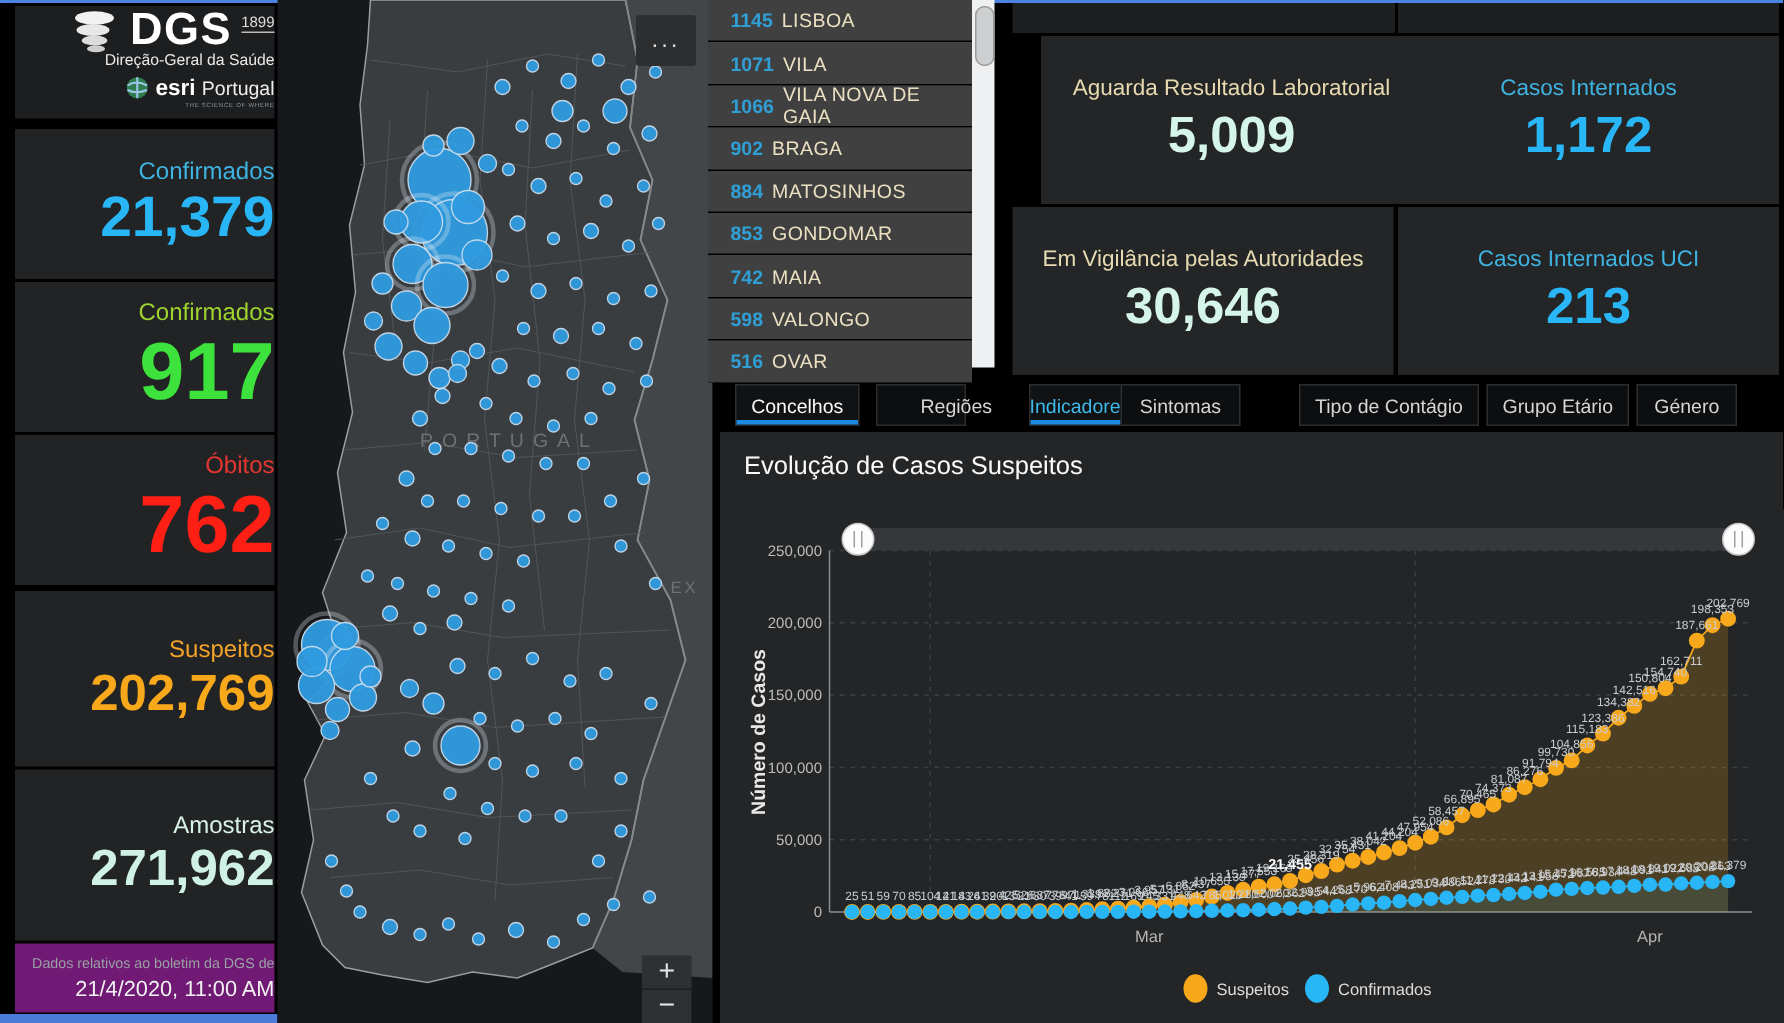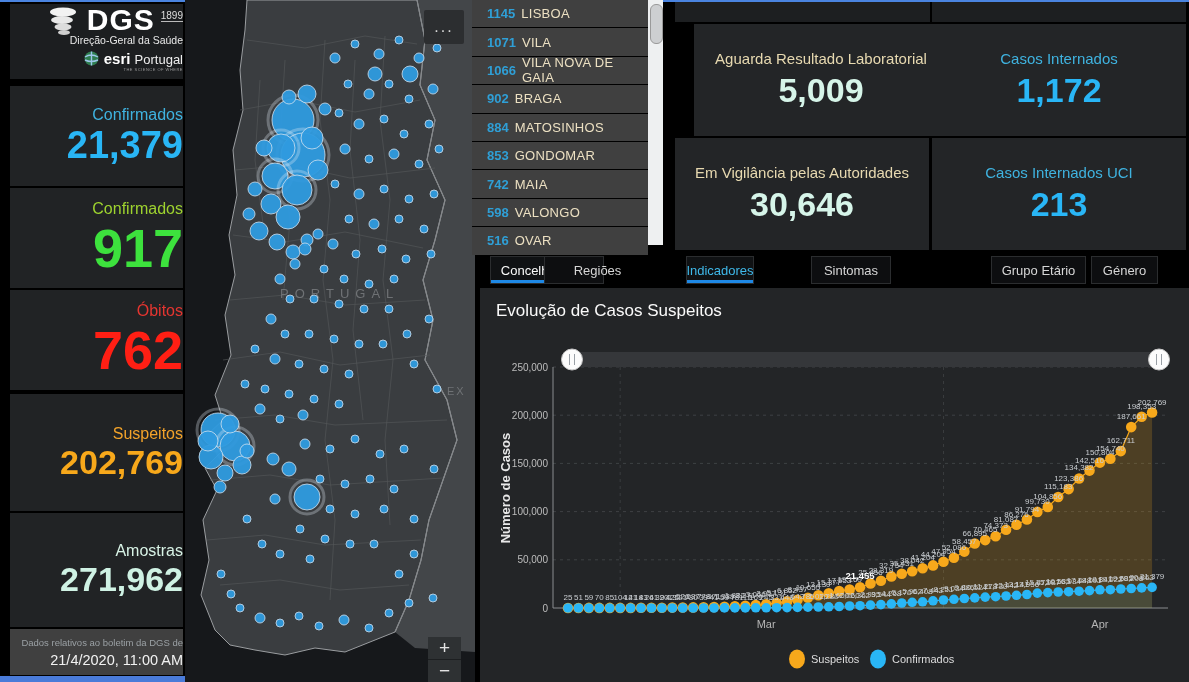--- a/index.html
+++ b/index.html
@@ -14,21 +14,21 @@
   .dgs-row{display:flex;align-items:flex-start;gap:6px;}
   .dgs-text{color:#fff;font-size:30px;font-weight:bold;letter-spacing:1px;line-height:28px;}
   .dgs-year{color:#ddd;font-size:10px;border-bottom:1px solid #bbb;margin-top:4px;}
   .dgs-sub{color:#e8e8e8;font-size:10.5px;margin-top:-2px;}
   .esri-row{display:flex;align-items:center;gap:5px;margin-top:4px;}
   .esri-text{color:#fff;font-size:15px;font-weight:bold;}
   .esri-reg{color:#eee;font-size:13px;font-weight:normal;}
   .esri-tag{color:#9a9a9a;font-size:4px;letter-spacing:.5px;}
   .stat-label{font-size:16px;margin-bottom:2px;}
   .stat-value{font-weight:bold;line-height:1.05;}
-  #footer-card{top:629px;height:46px;background:#404040;}
+  #footer-card{top:629px;height:46px;background:#701a75;}
   #footer-note{color:#9aa0a4;font-size:9.5px;}
   #footer-date{color:#f2f2f2;font-size:14.5px;margin-top:4px;}
   #bottom-bar{left:0;top:676px;width:185px;height:6px;background:#4a7bd9;}
   
   #map-panel{left:185px;top:0;width:290px;height:682px;background:#16181b;}
   #more-btn{left:424px;top:10px;width:40px;height:34px;background:#2c2e30;border-radius:2px;
             color:#d8d8d8;font-size:16px;letter-spacing:2px;display:flex;align-items:center;
             justify-content:center;cursor:pointer;}
   .zoom-btn{left:428px;width:33px;height:22px;background:#2e3133;color:#e3e3e3;font-size:19px;
             display:flex;align-items:center;justify-content:center;cursor:pointer;}
@@ -605,29 +605,32 @@
       <div class="stat-value" style="color: rgb(247, 168, 27); font-size: 34px;">202,769</div>
     </div>
     <div class="abs card" style="top: 513px; height: 114px;">
       <div class="stat-label" style="color: rgb(216, 243, 230);">Amostras</div>
       <div class="stat-value" style="color: rgb(207, 242, 228); font-size: 34px;">271,962</div>
     </div>
     <div class="tab active-white" style="left: 490px; width: 83px;">
       <span>Concelhos</span>
       <div class="underline"></div>
     </div>
-    <div class="tab" style="left: 544px; width: 60px; padding-left: 47px;">
+    <div class="tab" style="left: 584px; width: 60px; padding-left: 47px;">
       <span>Regiões</span>
     </div>
     <div class="tab active-cyan" style="left: 686px; width: 68px;">
       <span>Indicadores</span>
       <div class="underline"></div>
     </div>
-    <div class="tab" style="left: 811px; width: 80px;">
+    <div class="tab" style="left: 747px; width: 80px;">
       <span>Sintomas</span>
+    </div>
+    <div class="tab" style="left: 866px; width: 120px;">
+      <span>Tipo de Contágio</span>
     </div>
     <div class="tab" style="left: 991px; width: 95px;">
       <span>Grupo Etário</span>
     </div>
     <div class="tab" style="left: 1091px; width: 67px;">
       <span>Género</span>
     </div>
     <div class="ind-card" style="left: 675px; top: 24px; margin-left: 19px;">
       <div class="ind-label lbl-beige">Aguarda Resultado Laboratorial</div>
       <div class="ind-value val-mint">5,009</div>

